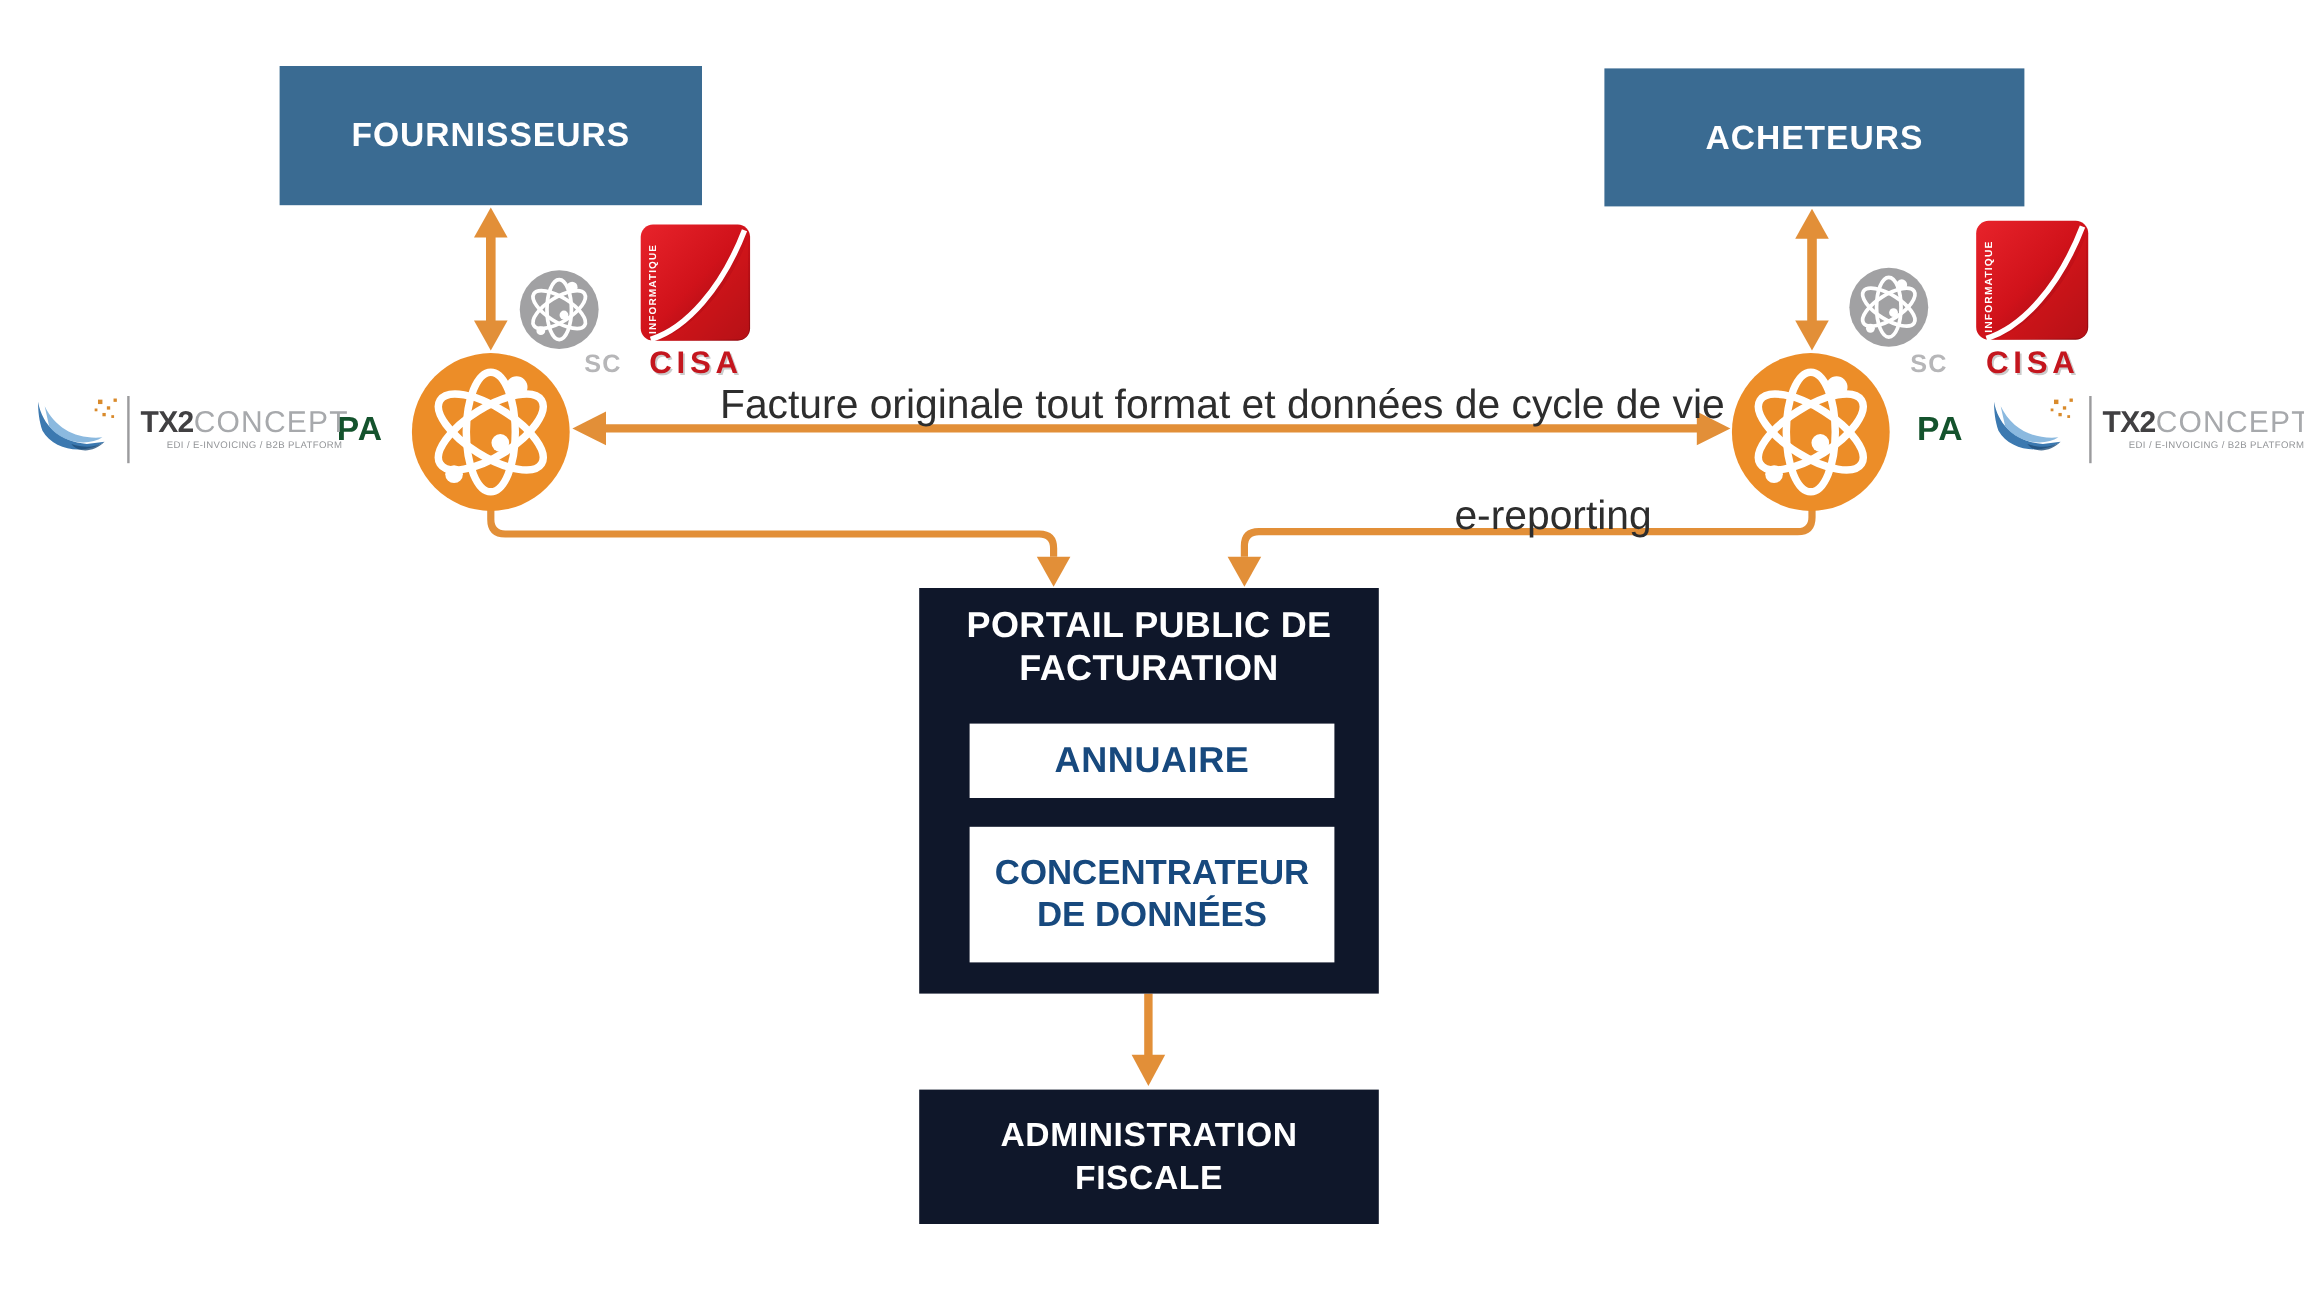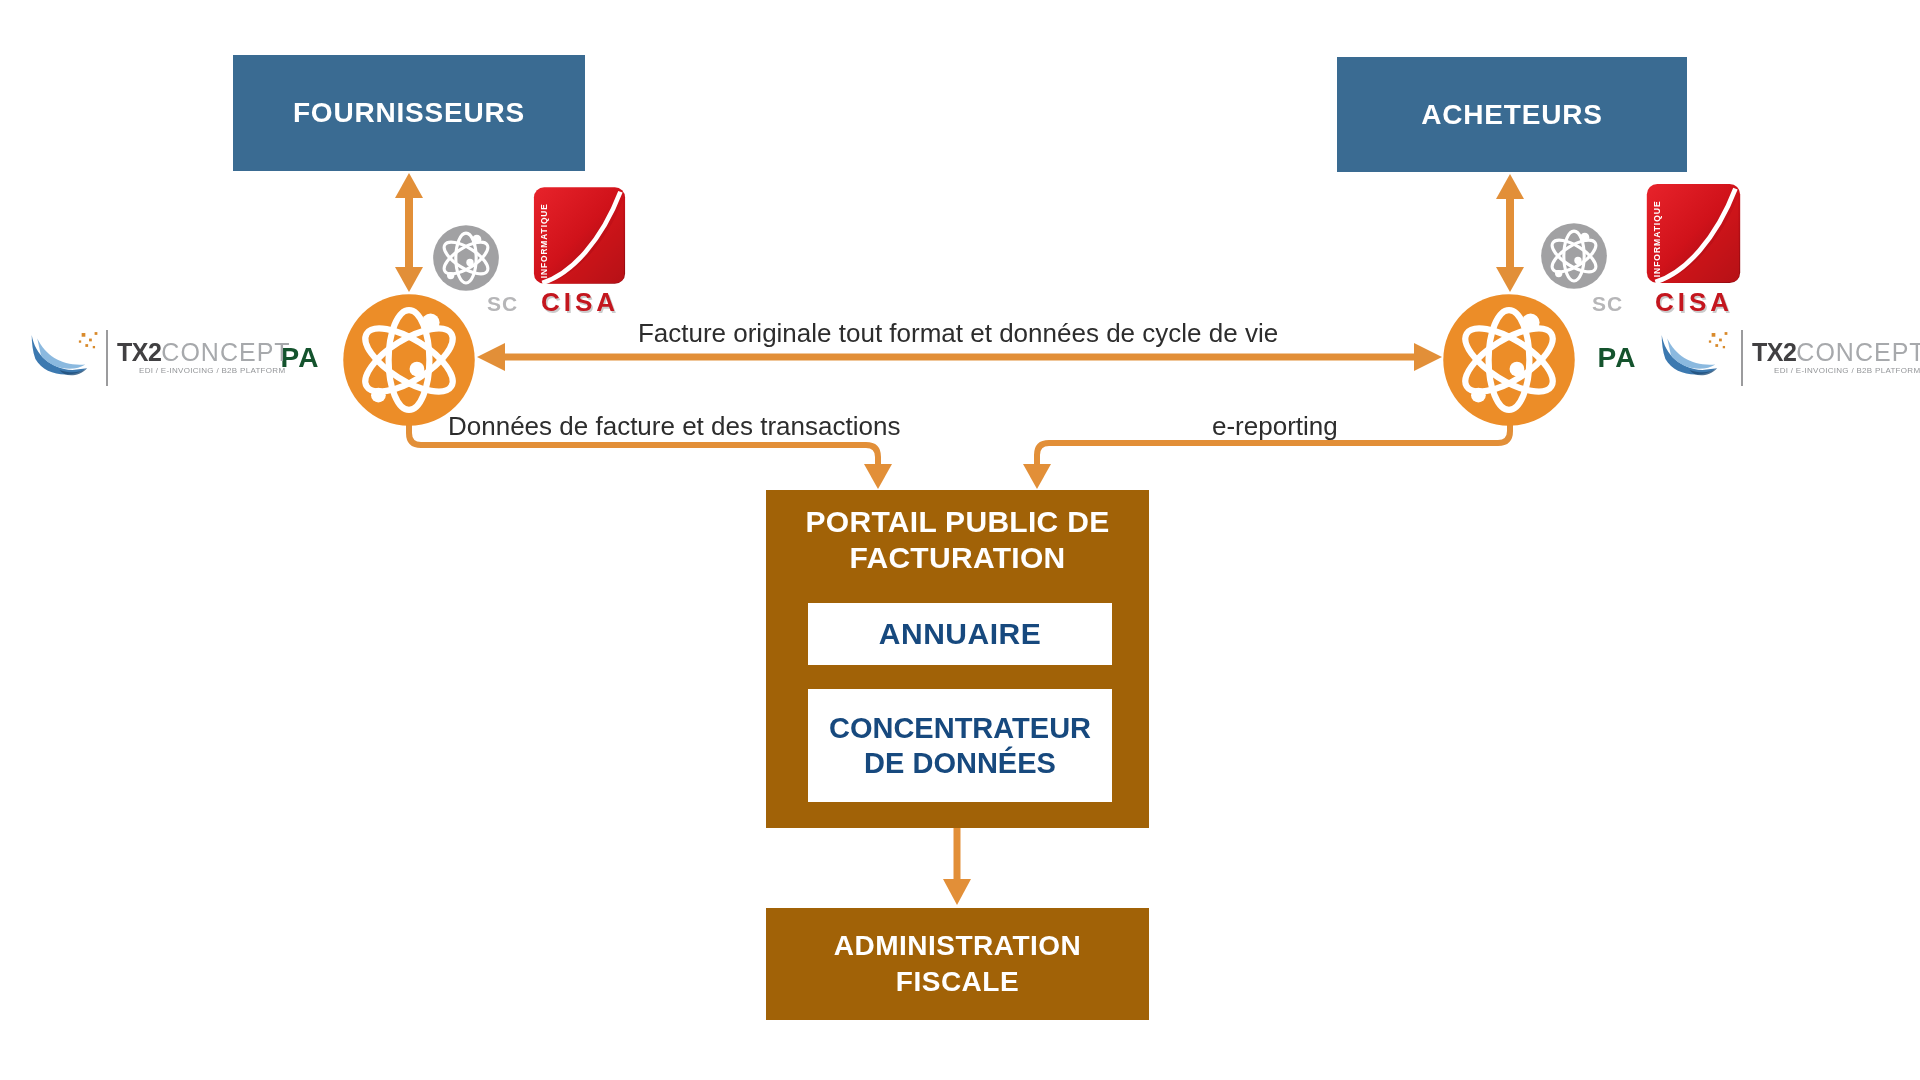--- a/index.html
+++ b/index.html
@@ -3,32 +3,32 @@
 <meta charset="utf-8">
 <style>
   html,body{margin:0;padding:0;background:#FFFFFF;width:1920px;height:1080px;overflow:hidden;
     font-family:"Liberation Sans", sans-serif;}
   .stage{position:relative;width:1920px;height:1080px;background:#FFFFFF;}
   .stage svg.arrows{position:absolute;left:0;top:0;pointer-events:none;}
   .abs{position:absolute;}
   .node{position:absolute;display:flex;align-items:center;justify-content:center;
         text-align:center;color:#FFFFFF;font-weight:bold;}
   .steel{background:#3A6B92;}
-  .navy{background:#a16207;}
+  .navy{background:#0f172a;}
   .node-label{font-size:28px;letter-spacing:0.8px;}
   .portal{display:block;}
   .portal-title{margin-top:14px;text-align:center;color:#FFFFFF;font-weight:bold;
         font-size:30px;line-height:1.2;letter-spacing:0.3px;white-space:pre-line;}
   .subbox{position:absolute;left:42px;width:304px;background:#FFFFFF;color:#17497E;
         font-weight:bold;display:flex;align-items:center;justify-content:center;
         white-space:pre-line;}
   .annuaire{top:113px;height:62px;font-size:30px;letter-spacing:0.5px;}
   .concentrateur{top:199px;height:113px;font-size:29px;line-height:1.2;}
   .admin-label{font-size:28px;line-height:1.3;letter-spacing:0.5px;white-space:pre-line;}
-  .flabel{position:absolute;font-size:26px;color:#2D2D2D;white-space:nowrap;font-weight:400;}
+  .flabel{position:absolute;font-size:34px;color:#2D2D2D;white-space:nowrap;font-weight:400;}
   .atom{position:absolute;}
   .atom.orange{color:#EC8D28;}
   .atom.gray{color:#A1A1A3;}
   .sc-label{position:absolute;width:45px;text-align:center;font-size:21px;font-weight:bold;
         color:#B6B6B8;letter-spacing:1px;}
   .cisa-badge{position:absolute;}
   .cisa-word{position:absolute;width:106px;text-align:center;font-size:26px;font-weight:bold;
         color:#C4161E;letter-spacing:4px;text-shadow:1.5px 1.5px 0 rgba(160,160,160,0.55);}
   .pa-label{position:absolute;width:60px;text-align:center;font-size:28px;font-weight:bold;
         color:#14532d;letter-spacing:1px;}
@@ -127,21 +127,20 @@
 DE DONNÉES</span>
     </div>
   </div>
 
   <div class="node navy" style="left:766px;top:908px;width:383px;height:112px">
     <span class="admin-label">ADMINISTRATION
 FISCALE</span>
   </div>
 
   <div class="flabel" style="left:600px;top:318px;width:716px;text-align:center">Facture originale tout format et données de cycle de vie</div>
-  <div class="flabel" style="left:448px;top:411px">Données de facture et des transactions</div>
   <div class="flabel" style="left:1212px;top:411px">e-reporting</div>
 
   <svg class="atom orange" style="left:341px;top:292px" width="136" height="136">
       <use href="#atom-sym"></use>
     </svg>
   <svg class="atom orange" style="left:1441px;top:292px" width="136" height="136">
       <use href="#atom-sym"></use>
     </svg>
 
   <svg class="atom gray" style="left:432px;top:224px" width="68" height="68">

